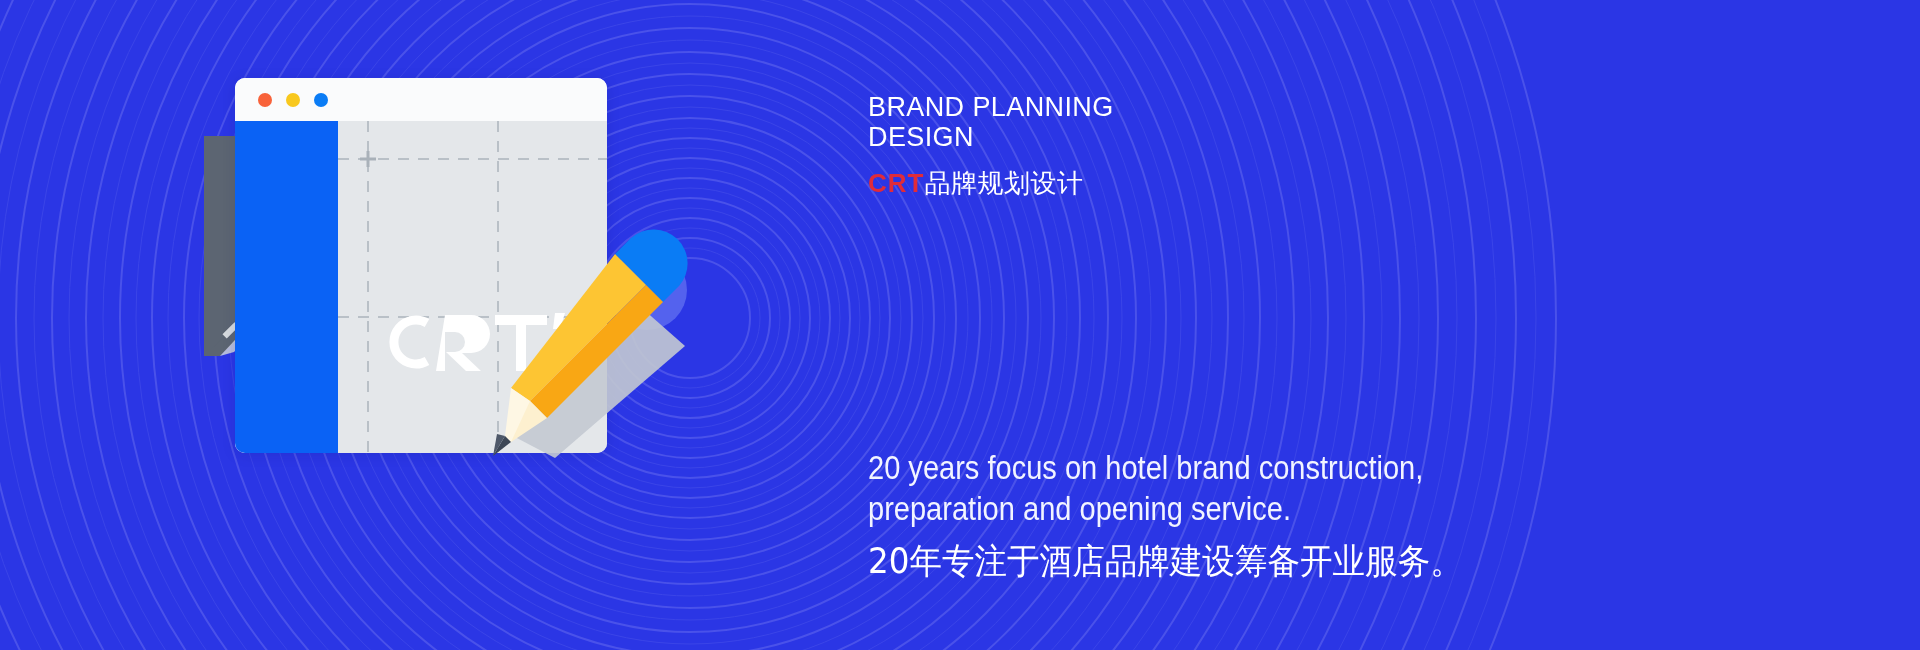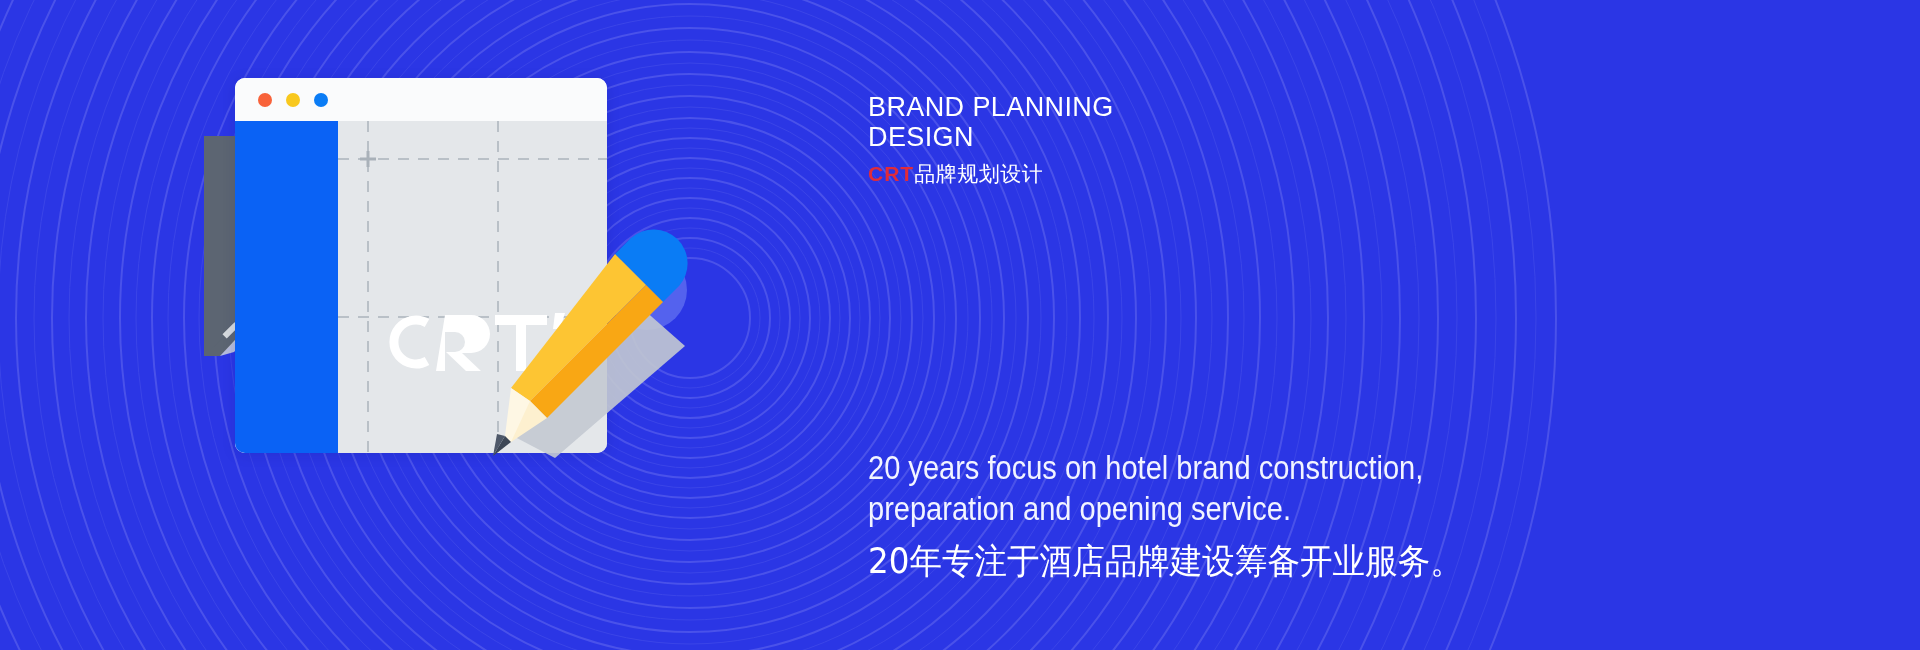--- a/index.html
+++ b/index.html
@@ -121,23 +121,23 @@
   }
   .head-en {
     color: #ffffff;
     font-size: 27px;
     line-height: 30px;
     letter-spacing: 0.4px;
     font-weight: 400;
     white-space: pre-line;
   }
   .head-cn {
-    margin-top: 7px;
-    font-size: 21px;
-    line-height: 30px;
+    margin-top: 20px;
+    font-size: 26px;
+    line-height: 22px;
     color: #ffffff;
     letter-spacing: 0.5px;
     font-family: "DejaVu Sans", "Liberation Sans", sans-serif;
   }
   .head-cn .accent {
     color: #e02b3a;
     font-family: "Liberation Sans", sans-serif;
     font-weight: 700;
     letter-spacing: 1px;
   }

